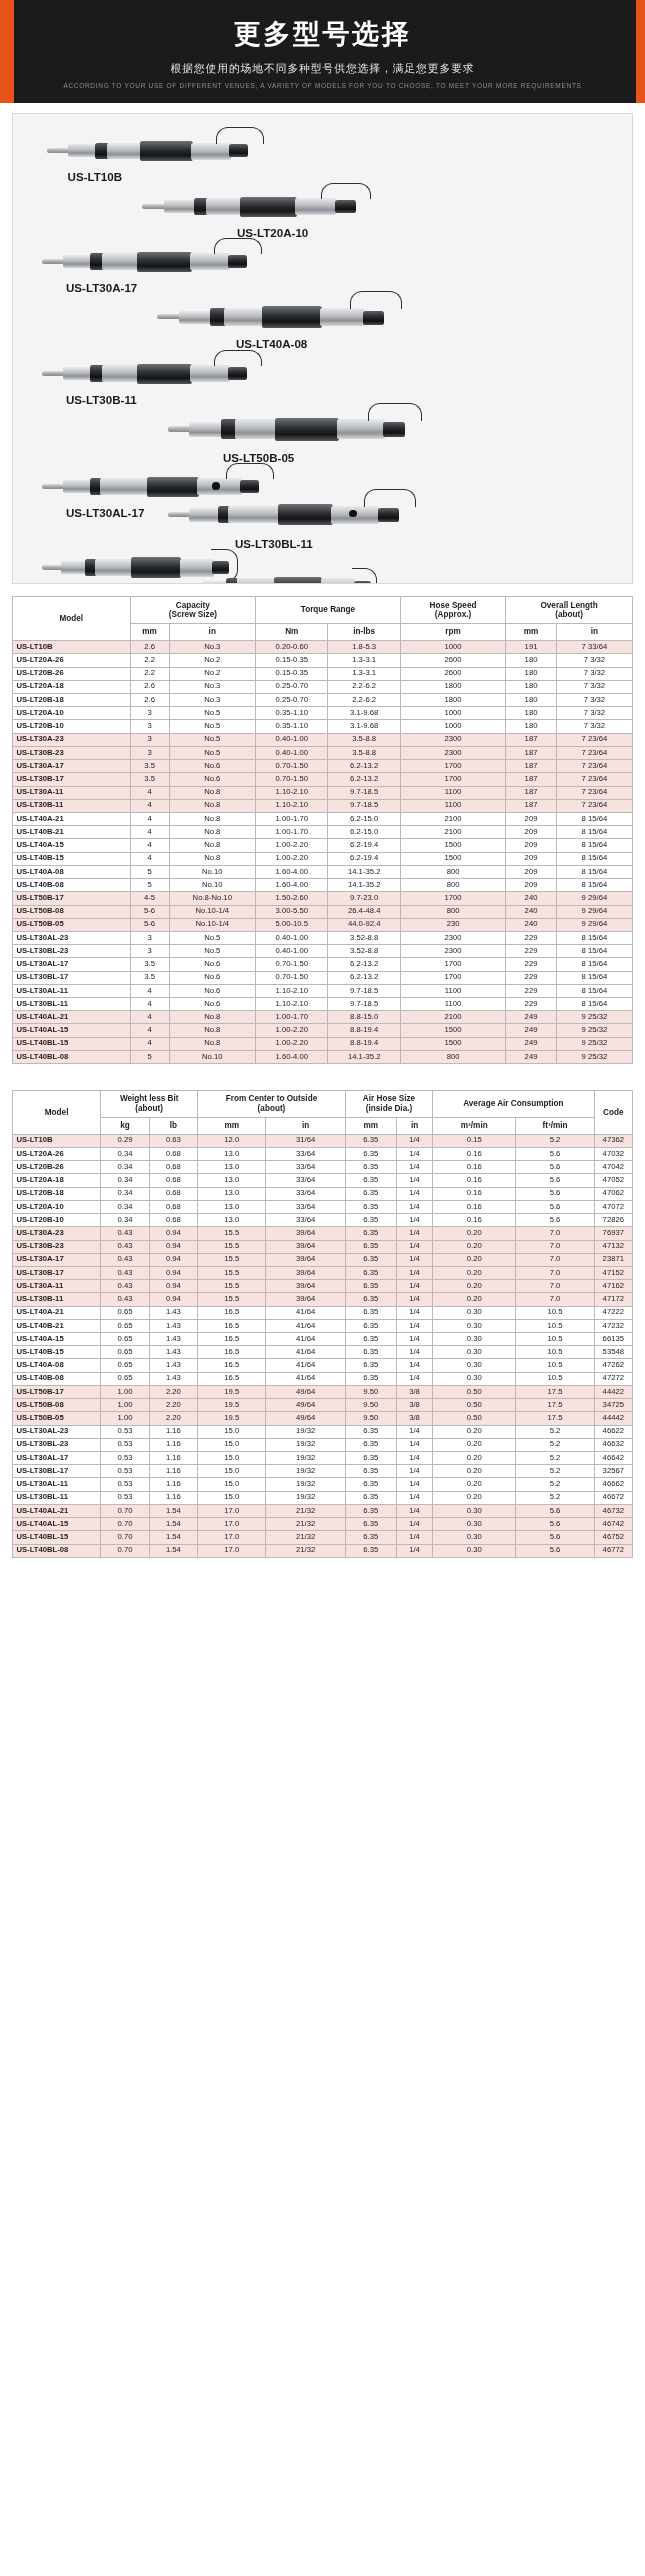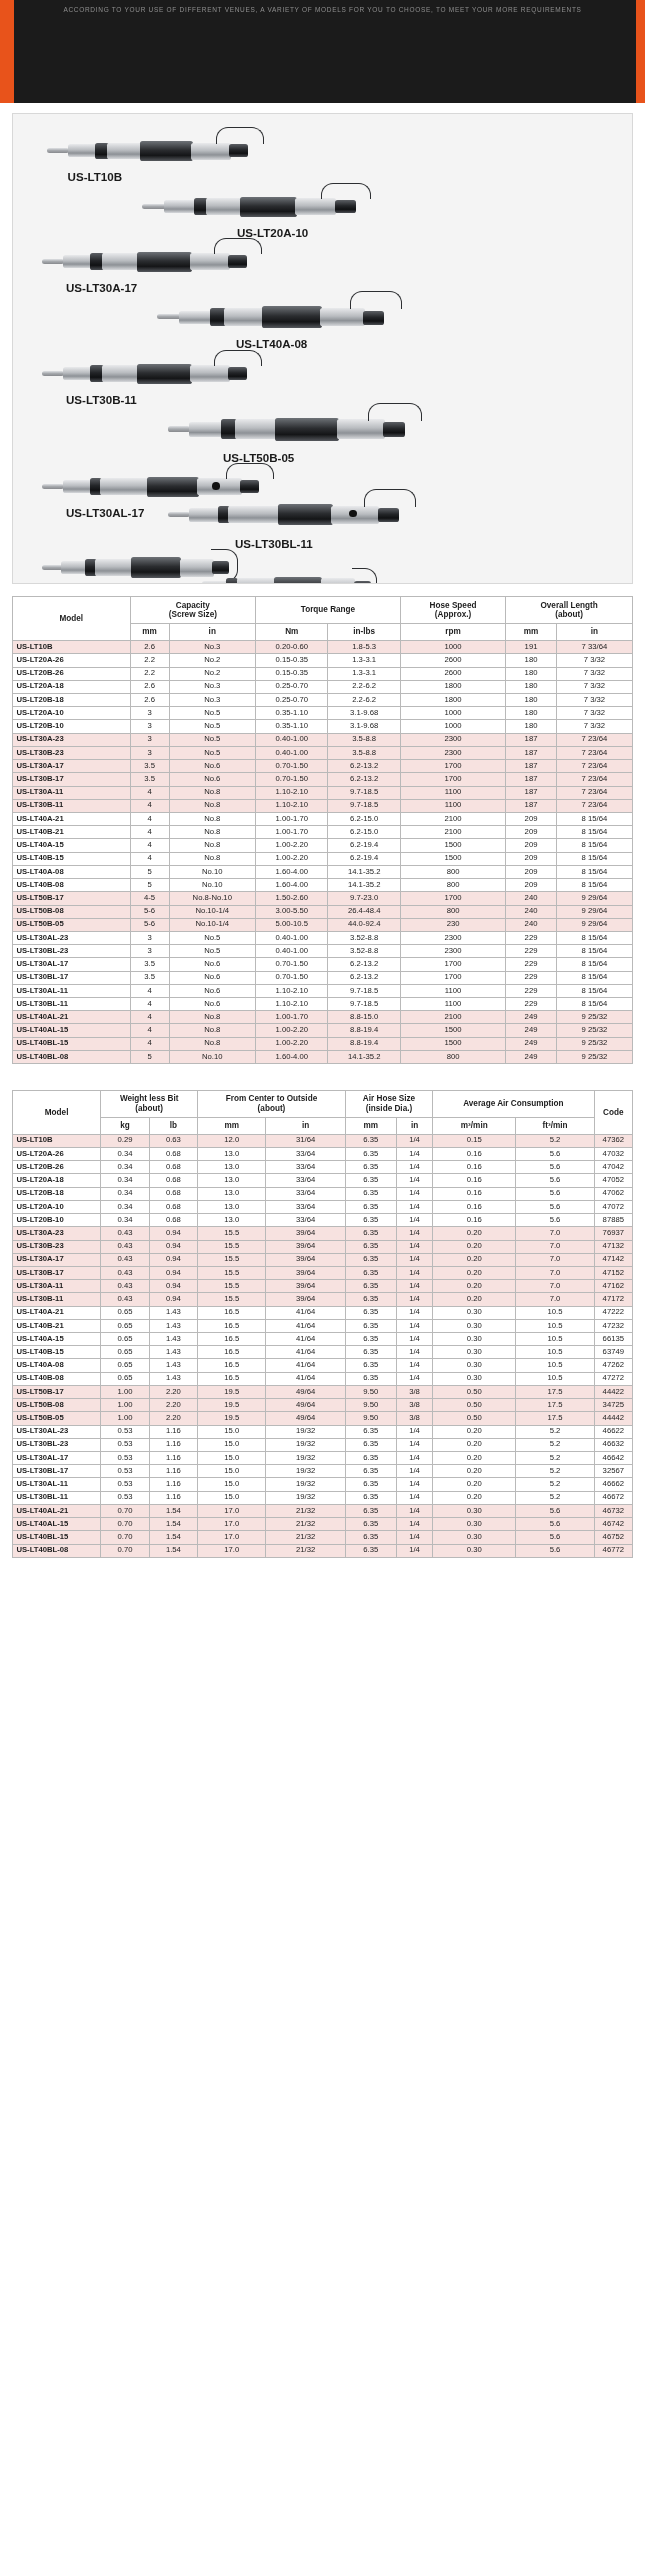--- a/index.html
+++ b/index.html
@@ -138,20 +138,22 @@
 </style>
 </head>
 <body>
 
 <div class="page">
 
   <div class="header">
     <div class="diag"></div>
     <div class="orangebar"></div>
     <div class="orangebar2"></div>
+    <div class="title">更多型号选择</div>
+    <div class="sub">根据您使用的场地不同多种型号供您选择，满足您更多要求</div>
     <div class="sub-en">ACCORDING TO YOUR USE OF DIFFERENT VENUES, A VARIETY OF MODELS FOR YOU TO CHOOSE, TO MEET YOUR MORE REQUIREMENTS</div>
   </div>
 
   <div class="gallery">
 
     <div class="tool" style="left:34px;top:13px;width:224px;height:60px;">
       <div class="body-grp" style="left:0;top:12px;width:206px;height:22.4px;">
         <div class="seg bit" style="left:0;top:8.6px;width:22.4px;height:5.2px;"></div>
         <div class="seg metal" style="left:20.6px;top:5.2px;width:29px;height:13px;"></div>
         <div class="seg dark" style="left:48px;top:3.4px;width:13.8px;height:16.3px;"></div>
@@ -757,21 +759,21 @@
           <tr class="r-white">
             <td class="model">US-LT20B-10</td>
             <td>0.34</td>
             <td>0.68</td>
             <td>13.0</td>
             <td>33/64</td>
             <td>6.35</td>
             <td>1/4</td>
             <td>0.16</td>
             <td>5.6</td>
-            <td>87885</td>
+            <td>72826</td>
           </tr>
           <tr class="r-pink">
             <td class="model">US-LT30A-23</td>
             <td>0.43</td>
             <td>0.94</td>
             <td>15.5</td>
             <td>39/64</td>
             <td>6.35</td>
             <td>1/4</td>
             <td>0.20</td>
@@ -793,21 +795,21 @@
           <tr class="r-pink">
             <td class="model">US-LT30A-17</td>
             <td>0.43</td>
             <td>0.94</td>
             <td>15.5</td>
             <td>39/64</td>
             <td>6.35</td>
             <td>1/4</td>
             <td>0.20</td>
             <td>7.0</td>
-            <td>47142</td>
+            <td>23871</td>
           </tr>
           <tr class="r-pink">
             <td class="model">US-LT30B-17</td>
             <td>0.43</td>
             <td>0.94</td>
             <td>15.5</td>
             <td>39/64</td>
             <td>6.35</td>
             <td>1/4</td>
             <td>0.20</td>
@@ -877,21 +879,21 @@
           <tr class="r-white">
             <td class="model">US-LT40B-15</td>
             <td>0.65</td>
             <td>1.43</td>
             <td>16.5</td>
             <td>41/64</td>
             <td>6.35</td>
             <td>1/4</td>
             <td>0.30</td>
             <td>10.5</td>
-            <td>63749</td>
+            <td>53548</td>
           </tr>
           <tr class="r-white">
             <td class="model">US-LT40A-08</td>
             <td>0.65</td>
             <td>1.43</td>
             <td>16.5</td>
             <td>41/64</td>
             <td>6.35</td>
             <td>1/4</td>
             <td>0.30</td>

